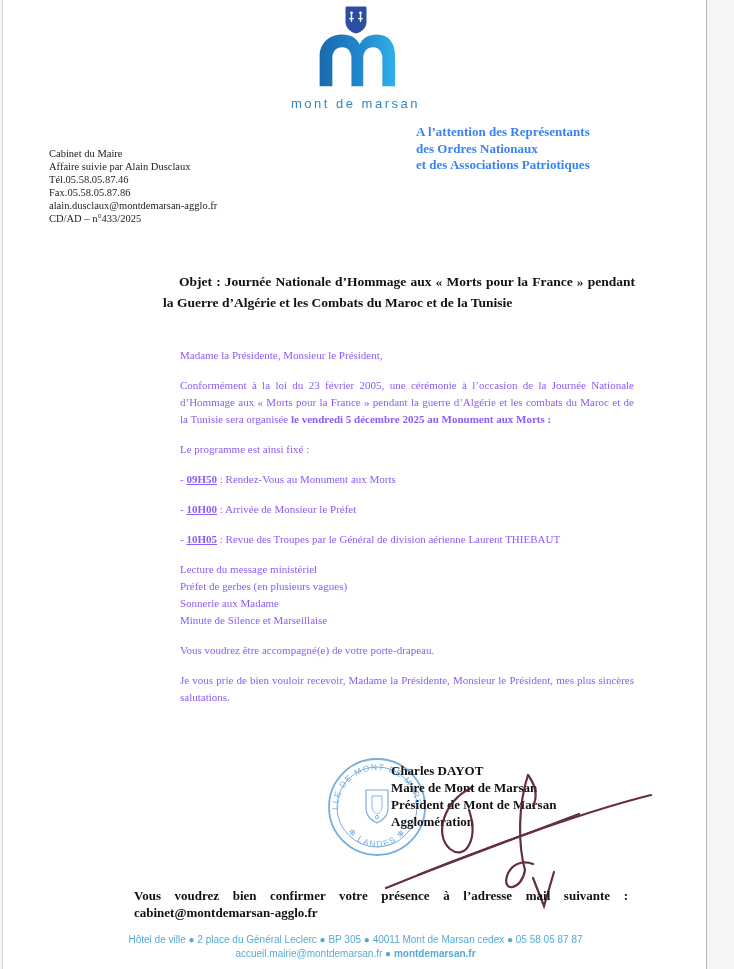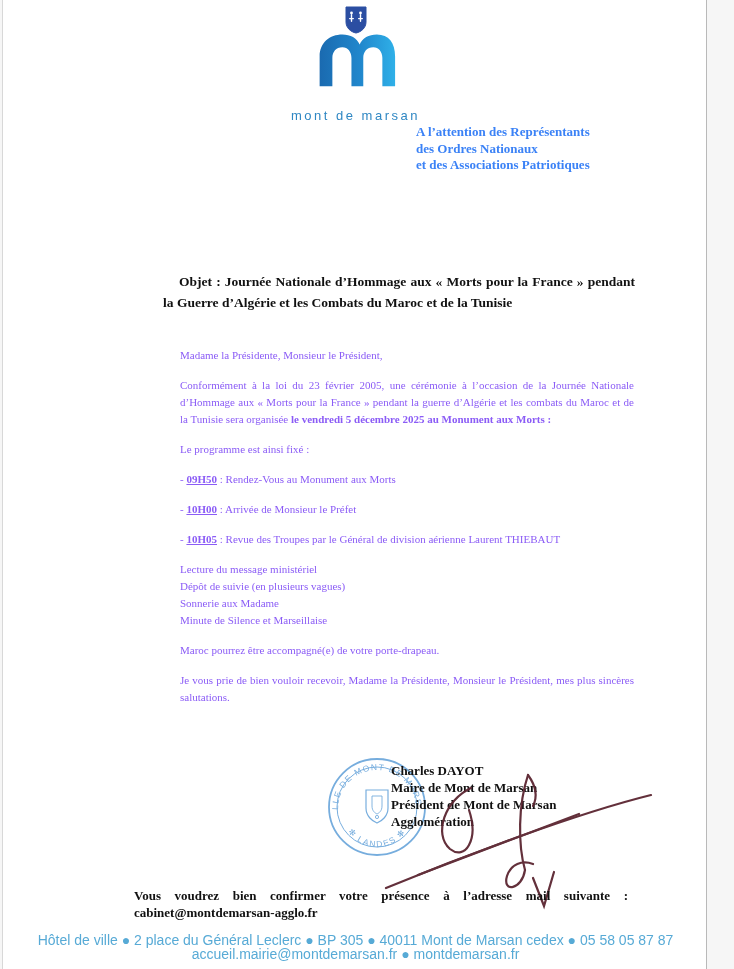--- a/index.html
+++ b/index.html
@@ -19,21 +19,21 @@
     border-right: 1px solid #b9b9b9;
   }
   .abs { position: absolute; }
 
   
   #logo-wrap { left: 0; top: 6px; width: 705px; text-align: center; }
   #logo-shield { display: block; margin: 0 auto 0; }
   #logo-m { display: block; margin: -4px auto 0; }
   #logo-wordmark {
     display: block;
-    margin-top: 20px;
+    margin-top: 8px;
     font-family: "Liberation Sans", sans-serif;
     font-size: 13px;
     letter-spacing: 2.5px;
     color: #2f87c3;
     font-weight: 500;
   }
 
   
   #sender { left: 46px; top: 147px; font-size: 10.5px; line-height: 13px; color: #222; }
 
@@ -67,21 +67,21 @@
     left: 131px; top: 887px; width: 494px;
     font-size: 13px; font-weight: bold; line-height: 17px;
     text-align: justify; color: #111;
   }
 
   
   #footer {
     left: 0; top: 933px; width: 705px;
     text-align: center;
     font-family: "Liberation Sans", sans-serif;
-    font-size: 14px; line-height: 14px;
+    font-size: 10px; line-height: 14px;
     color: #57aad6;
   }
 </style>
 </head>
 <body>
 
 <div id="page">
 
   <div class="abs" id="logo-wrap">
     <svg id="logo-shield" width="22" height="28" viewBox="0 0 22 28">
@@ -101,41 +101,49 @@
           <stop offset="0" stop-color="#1a6ab0"></stop>
           <stop offset="0.55" stop-color="#2188cd"></stop>
           <stop offset="1" stop-color="#2fb0e8"></stop>
         </linearGradient>
       </defs>
       <path fill="url(#mgrad)" d="M4,61 V28 C4,13 15,4 29,4 C38,4 45,8 48,15 C51,8 58,4 67,4 C80,4 87,13 87,28 V61 H73 V30 C73,23 69,18 63,18 C56,18 52,23 52,30 V61 H39 V30 C39,23 35,18 29,18 C22,18 18,23 18,30 V61 Z"></path>
     </svg>
     <span id="logo-wordmark">mont de marsan</span>
   </div>
 
+  <div class="abs" id="sender">
+    <div>Cabinet du Maire</div>
+    <div>Affaire suivie par Alain Dusclaux</div>
+    <div>Tél.05.58.05.87.46</div>
+    <div>Fax.05.58.05.87.86</div>
+    <div>alain.dusclaux@montdemarsan-agglo.fr</div>
+    <div>CD/AD – n°433/2025</div>
+  </div>
 
   <div class="abs" id="recipient">
     <div>A l’attention des Représentants</div>
     <div>des Ordres Nationaux</div>
     <div>et des Associations Patriotiques</div>
   </div>
 
   <div class="abs" id="subject"><span style="font-weight: bold;">Objet :  Journée Nationale d’Hommage aux « Morts pour la France » pendant la Guerre d’Algérie et les Combats du Maroc et de la Tunisie</span></div>
 
   <div class="abs" id="body">
     <div class="para"><span>Madame la Présidente, Monsieur le Président,</span></div>
     <div class="para"><span>Conformément à la loi du 23 février 2005, une cérémonie à l’occasion de la Journée Nationale d’Hommage aux « Morts pour la France » pendant la guerre d’Algérie et les combats du Maroc et de la Tunisie sera organisée </span><span style="font-weight: bold;">le vendredi 5 décembre 2025 au Monument aux Morts :</span></div>
     <div class="para"><span>Le programme est ainsi fixé :</span></div>
     <div class="para"><span>- </span><span style="font-weight: bold; text-decoration: underline; margin-top: 29px;">09H50</span><span> : Rendez-Vous au Monument aux Morts</span></div>
     <div class="para"><span>- </span><span style="font-weight: bold; text-decoration: underline;">10H00</span><span> : Arrivée de Monsieur le Préfet</span></div>
     <div class="para"><span>- </span><span style="font-weight: bold; text-decoration: underline;">10H05</span><span> :  Revue  des  Troupes  par  le  Général  de  division  aérienne  Laurent THIEBAUT</span></div>
     <div class="line"><span>Lecture du message ministériel</span></div>
-    <div class="line"><span>Dépôt de suivie (en plusieurs vagues)</span></div>
+    <div class="line"><span>Préfet de gerbes (en plusieurs vagues)</span></div>
     <div class="line"><span>Sonnerie aux Madame</span></div>
     <div class="para"><span>Minute de Silence et Marseillaise</span></div>
-    <div class="para"><span>Maroc pourrez être accompagné(e) de votre porte-drapeau.</span></div>
+    <div class="para"><span>Vous voudrez être accompagné(e) de votre porte-drapeau.</span></div>
     <div class="para"><span>Je vous prie de bien vouloir recevoir, Madame la Présidente, Monsieur le Président, mes plus sincères salutations.</span></div>
   </div>
 
   <svg class="abs" id="stamp" width="102" height="102" viewBox="0 0 102 102">
     <defs>
       <path id="arcTop" d="M 12,53 A 39,39 0 0 1 90,53"></path>
       <path id="arcBottom" d="M 16,56 A 35,35 0 0 0 86,56"></path>
     </defs>
     <circle cx="51" cy="51" r="48" fill="none" stroke="#5f9fd8" stroke-width="1.8"></circle>
     <circle cx="51" cy="51" r="40" fill="none" stroke="#5f9fd8" stroke-width="1"></circle>
@@ -168,16 +176,16 @@
       <path d="M162,110 C159,130 139,133 144,116 C148,104 159,100 170,104"></path>
       <path d="M165,15 C173,26 175,36 170,46"></path>
       <path d="M170,118 L181,146 L191,112"></path>
     </g>
   </svg>
 
   <div class="abs" id="confirmation"><span style="font-weight: bold; margin-top: 24px;">Vous voudrez bien confirmer votre présence à l’adresse mail suivante : cabinet@montdemarsan-agglo.fr</span></div>
 
   <div class="abs" id="footer">
     <div><span>Hôtel de ville ● 2 place du Général Leclerc ● BP 305 ● 40011 Mont de Marsan cedex ● 05 58 05 87 87</span></div>
-    <div><span>accueil.mairie@montdemarsan.fr ● </span><span style="font-weight: normal;">montdemarsan.fr</span></div>
+    <div><span>accueil.mairie@montdemarsan.fr ● </span><span style="font-weight: bold;">montdemarsan.fr</span></div>
   </div>
 
 </div>
 
 </body></html>

